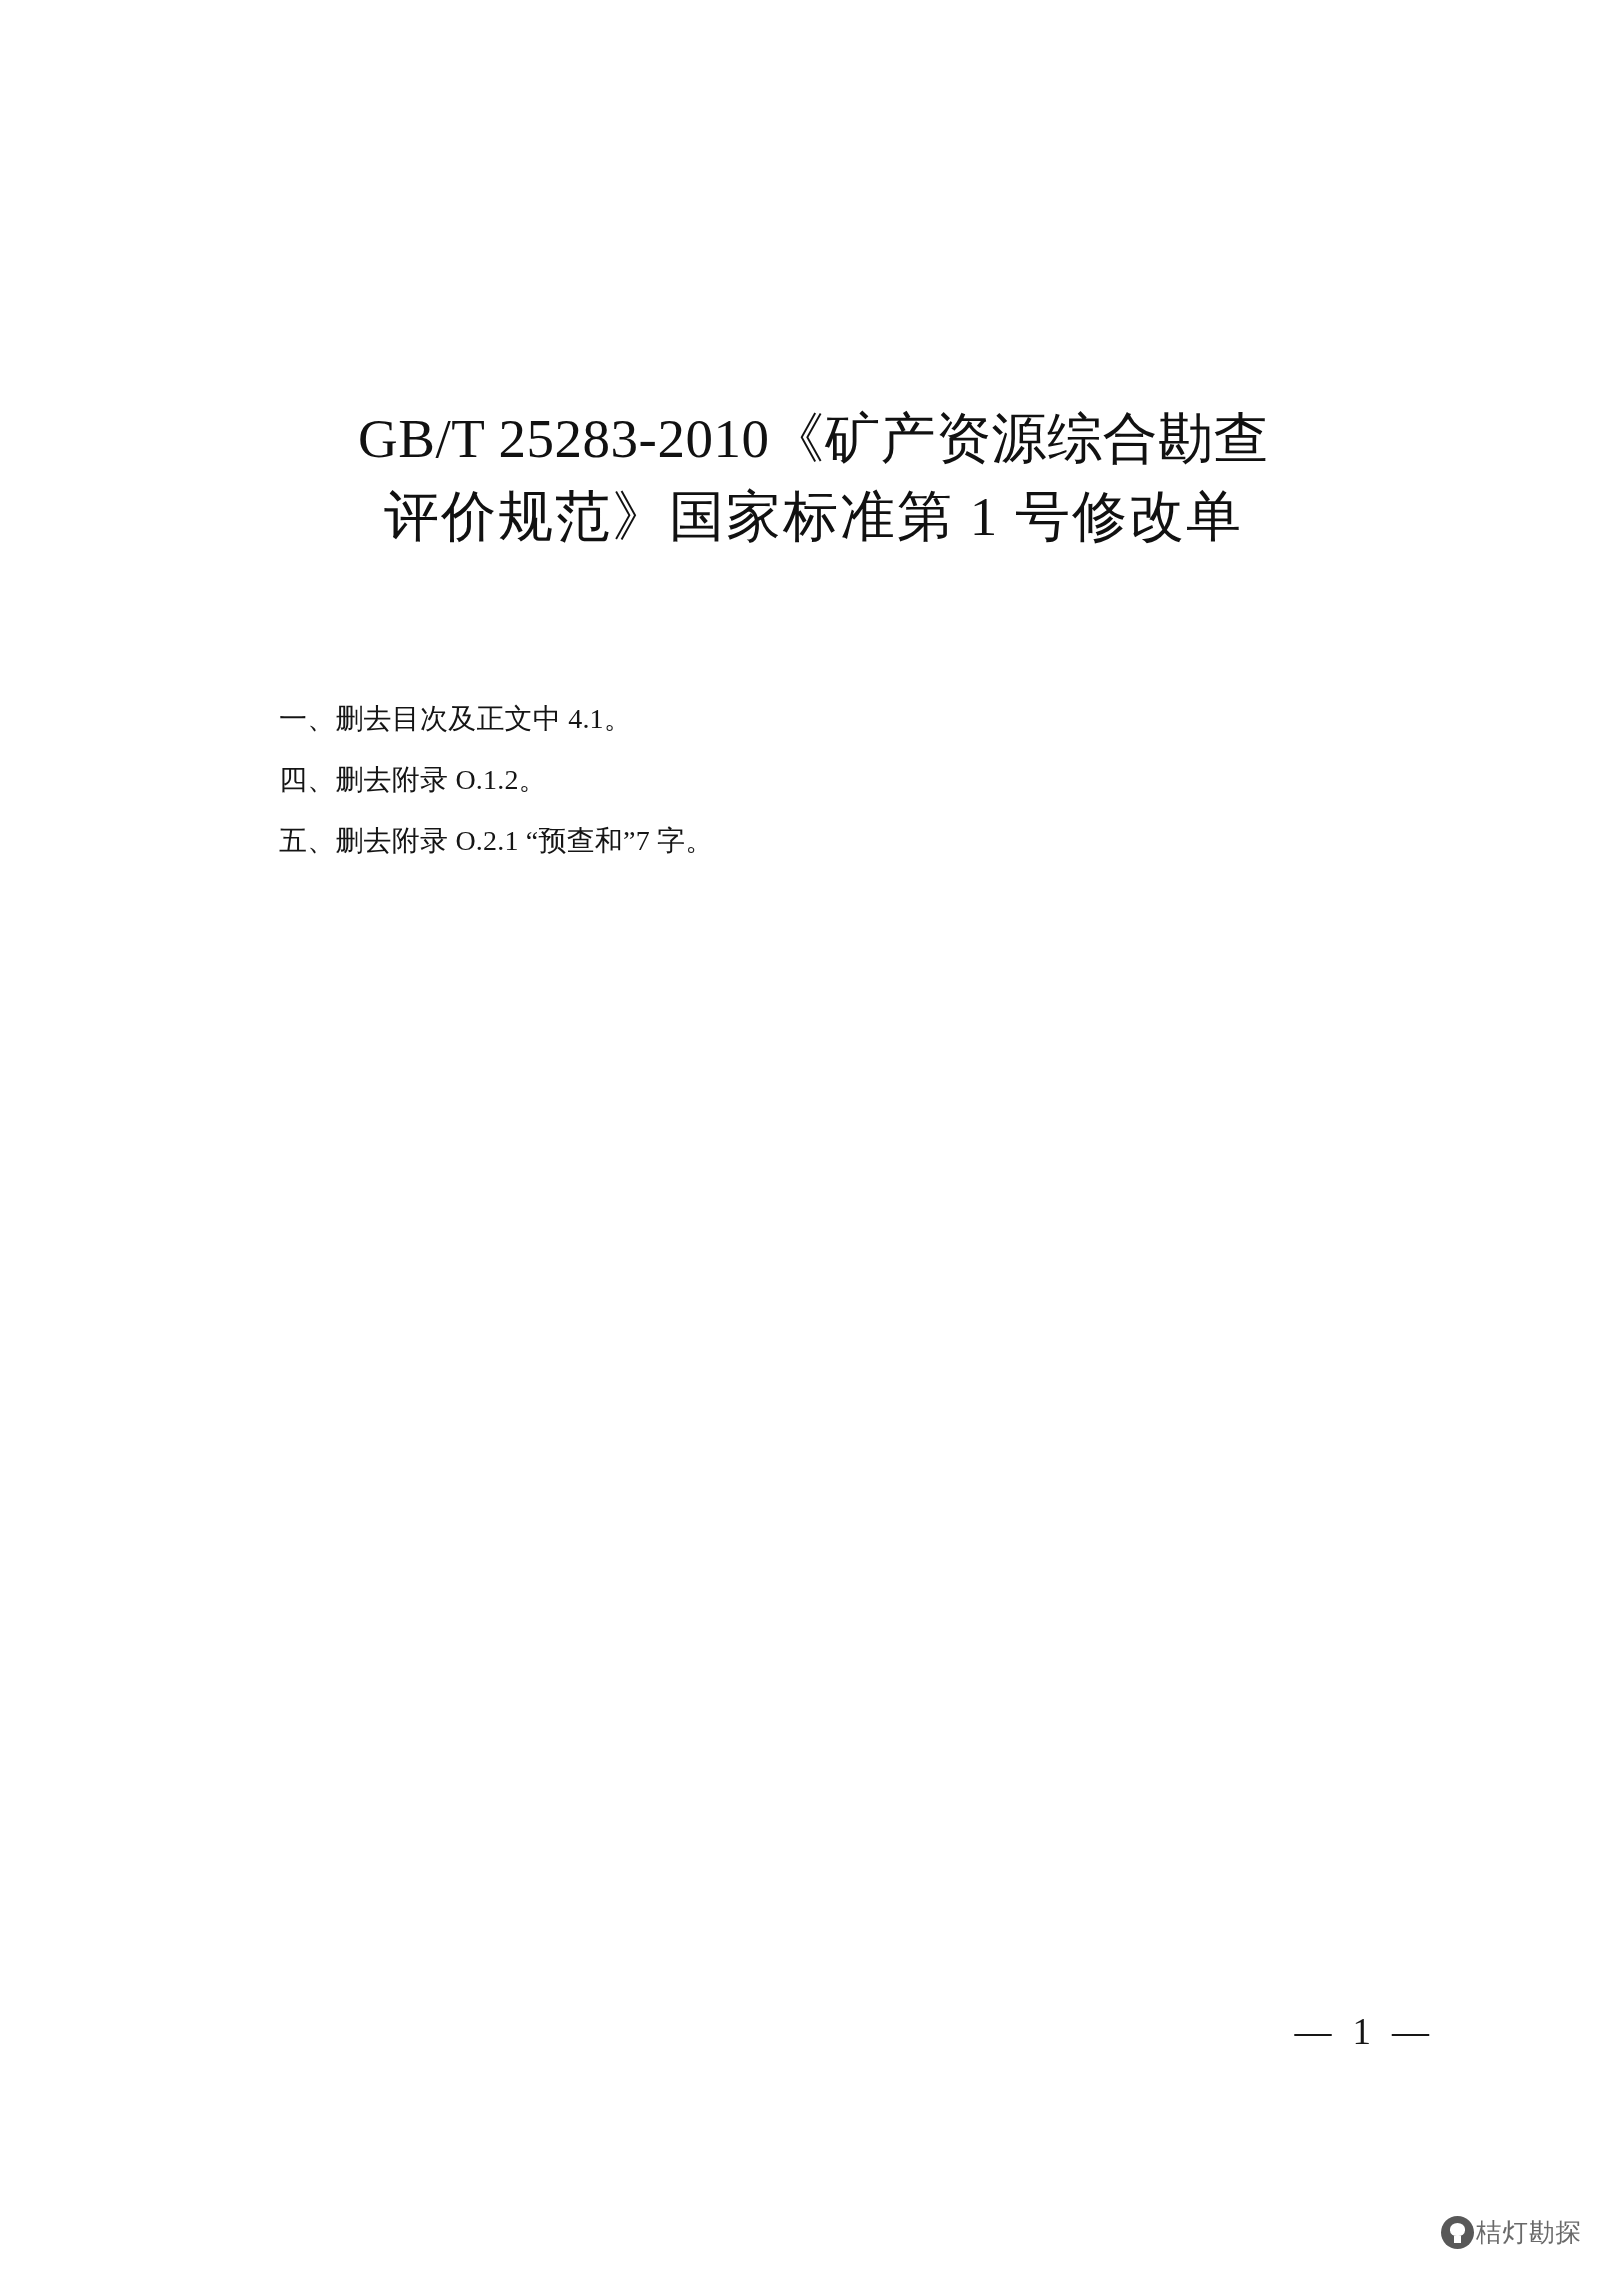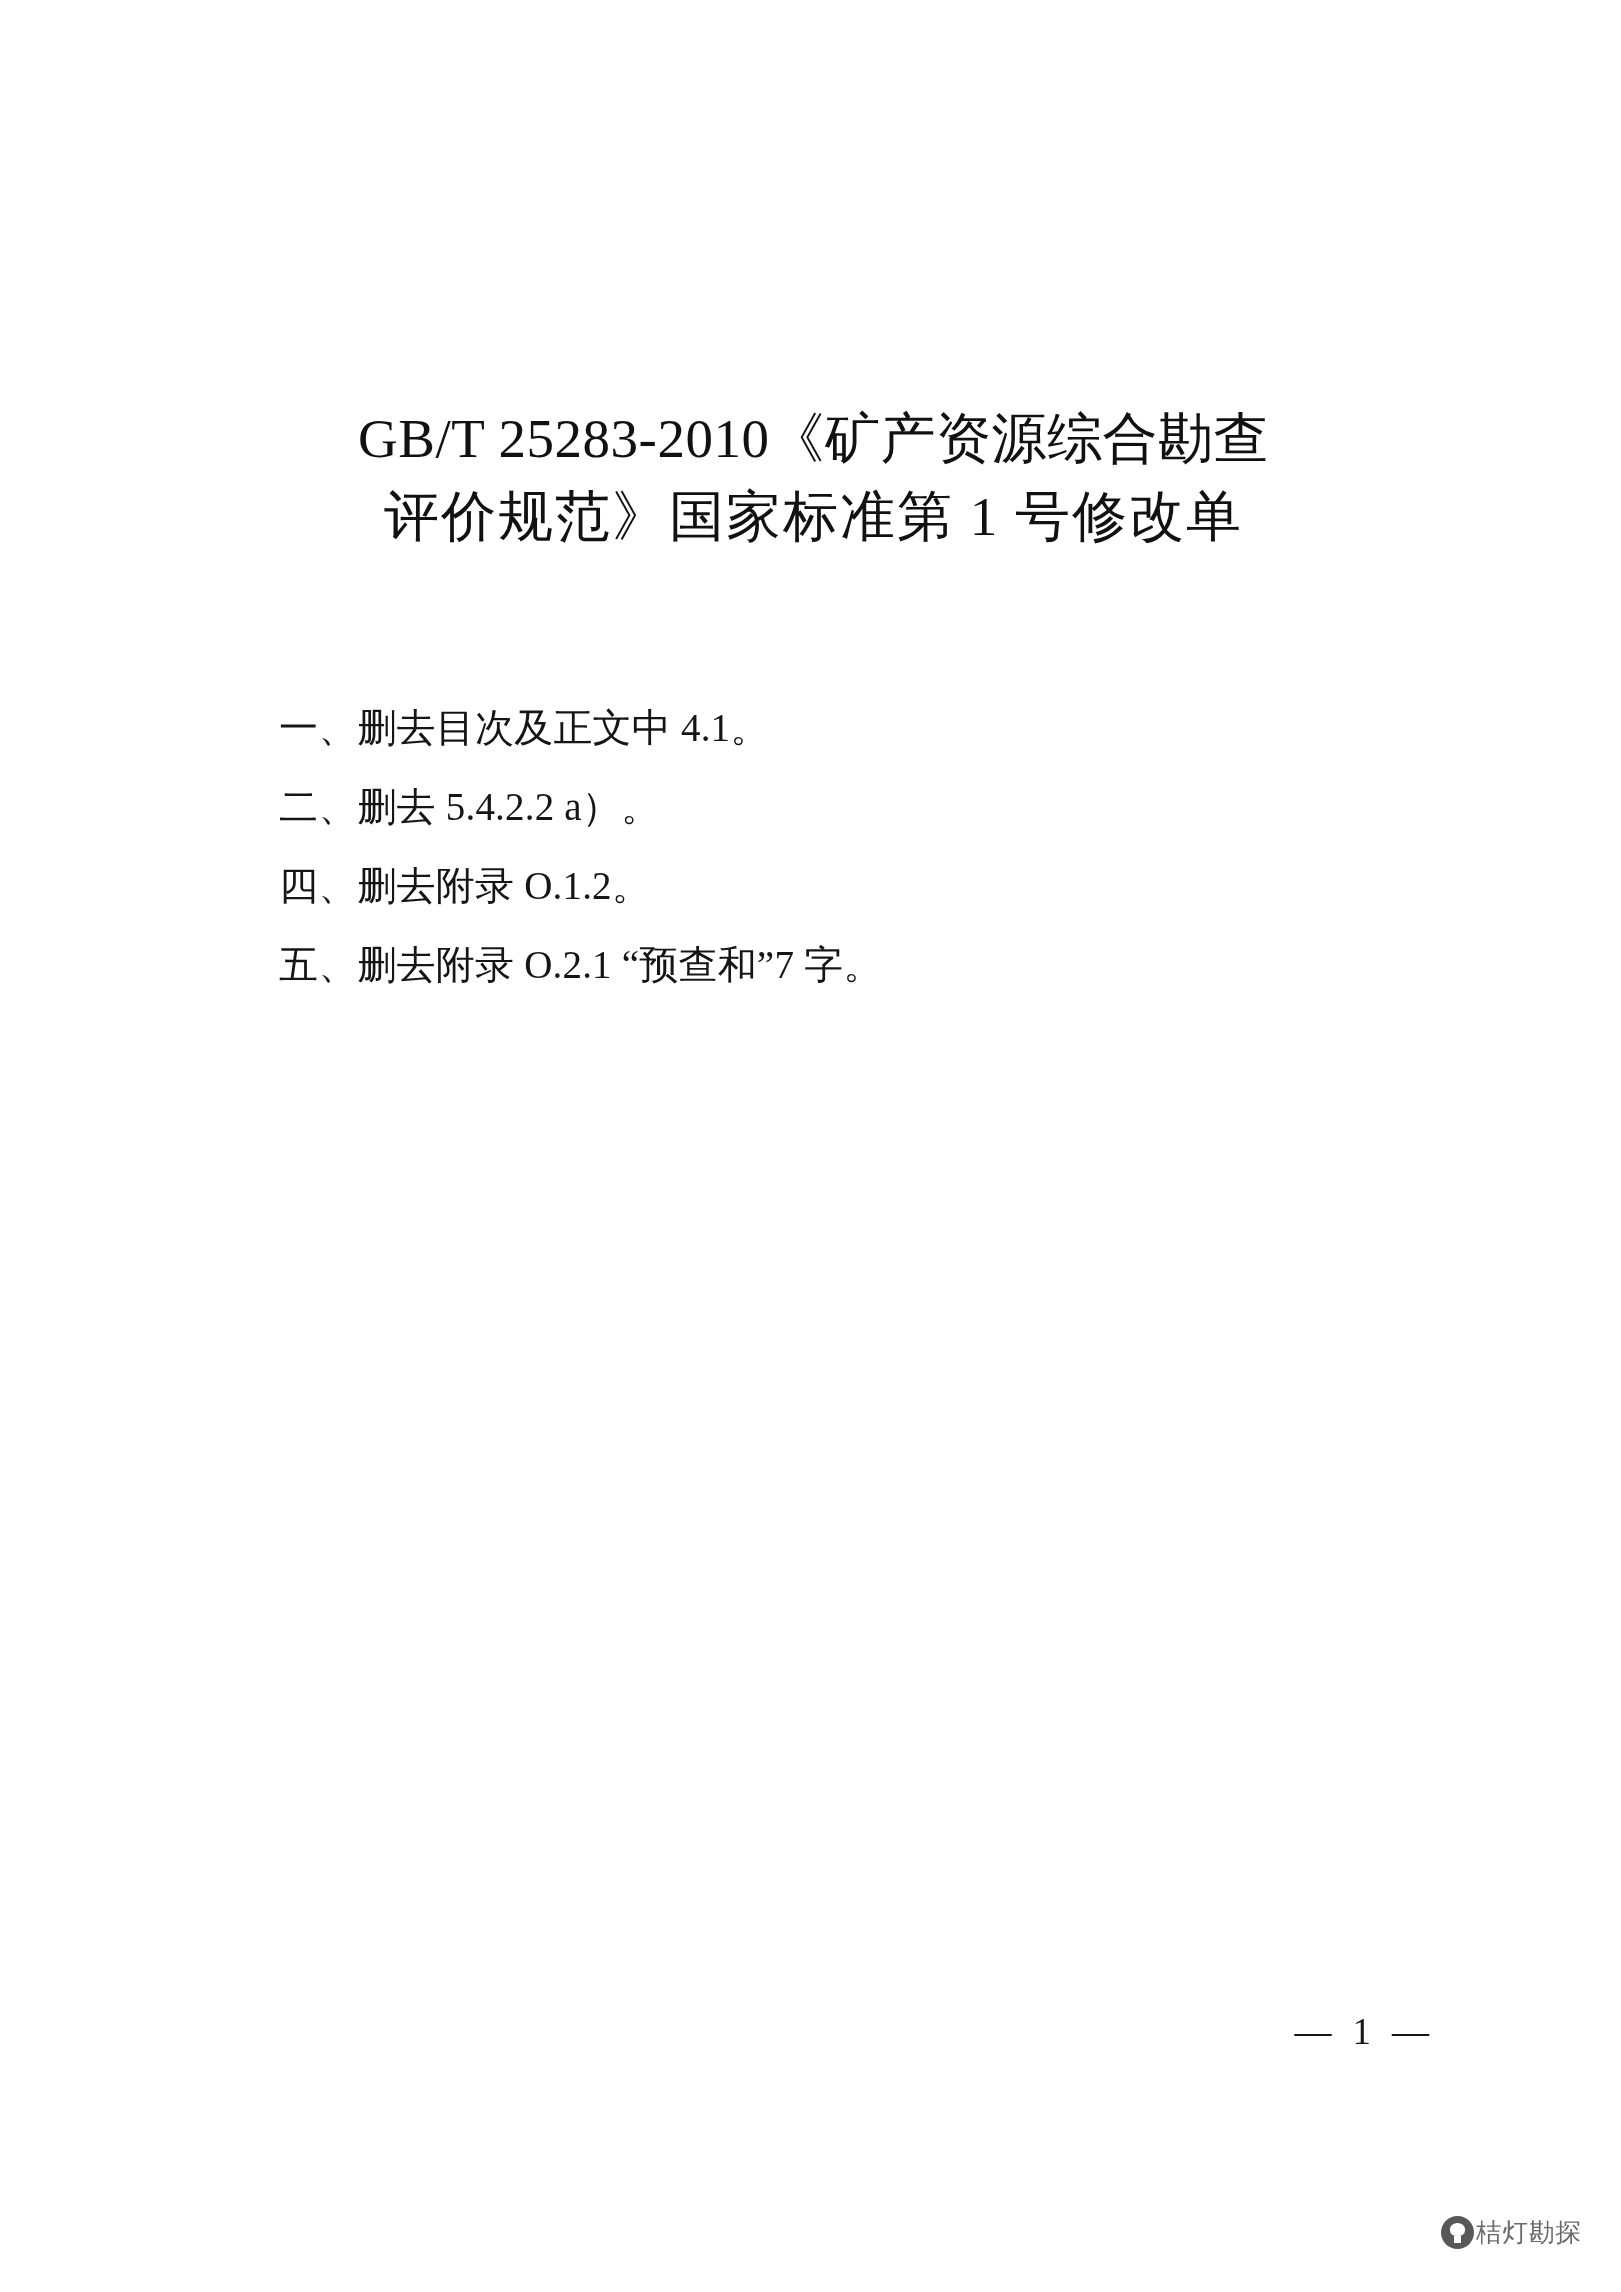--- a/index.html
+++ b/index.html
@@ -61,21 +61,21 @@
     text-indent: 78px;
     margin: 0 0 5.9px 0;
     letter-spacing: 0.2px;
     color: #151515;
   }
 
   .items {
     margin-top: 29px;
   }
   .item {
-    font-size: 39px;
+    font-size: 28px;
     line-height: 1.62;
     margin: 0 0 15.7px 0;
     text-indent: 78px;
     letter-spacing: 0.2px;
     color: #151515;
     white-space: nowrap;
   }
 
   .page-number {
     position: absolute;
@@ -138,21 +138,20 @@
   <div class="doc-title">
     <span class="line line1">GB/T 25283-2010《矿产资源综合勘查</span>
     <span class="line line2">评价规范》国家标准第 1 号修改单</span>
   </div>
 
   <div class="body-block">
 
 
     <div class="items">
       <p class="item">一、删去目次及正文中 4.1。</p>
-      <p class="item">二、删去 5.4.2.2    a）。</p>
       <p class="item">四、删去附录 O.1.2。</p>
       <p class="item">五、删去附录 O.2.1  “预查和”7 字。</p>
     </div>
 
   </div>
 
   <div class="page-number">— 1 —</div>
 
   <div class="watermark">
     <span class="wm-logo"></span>

